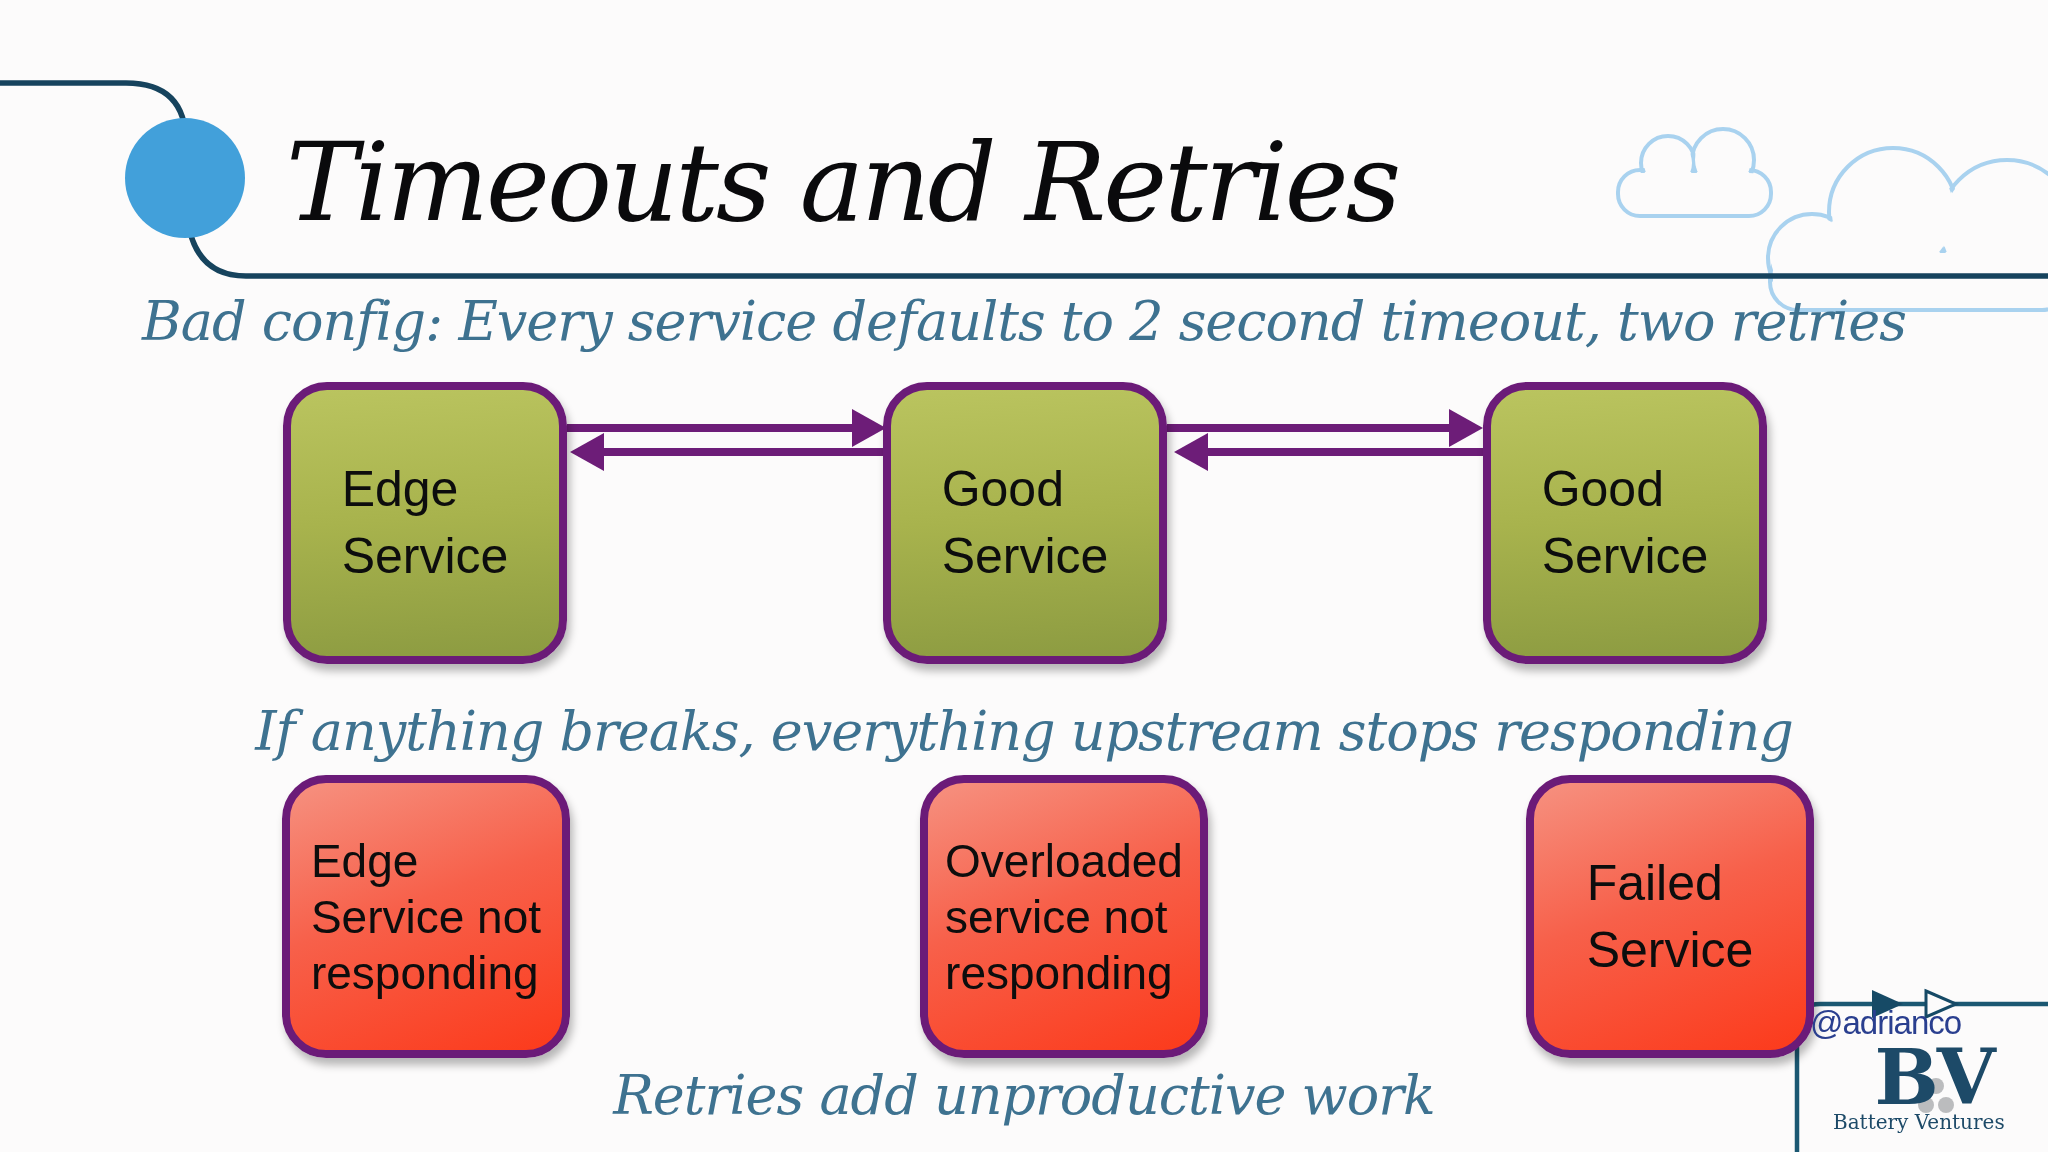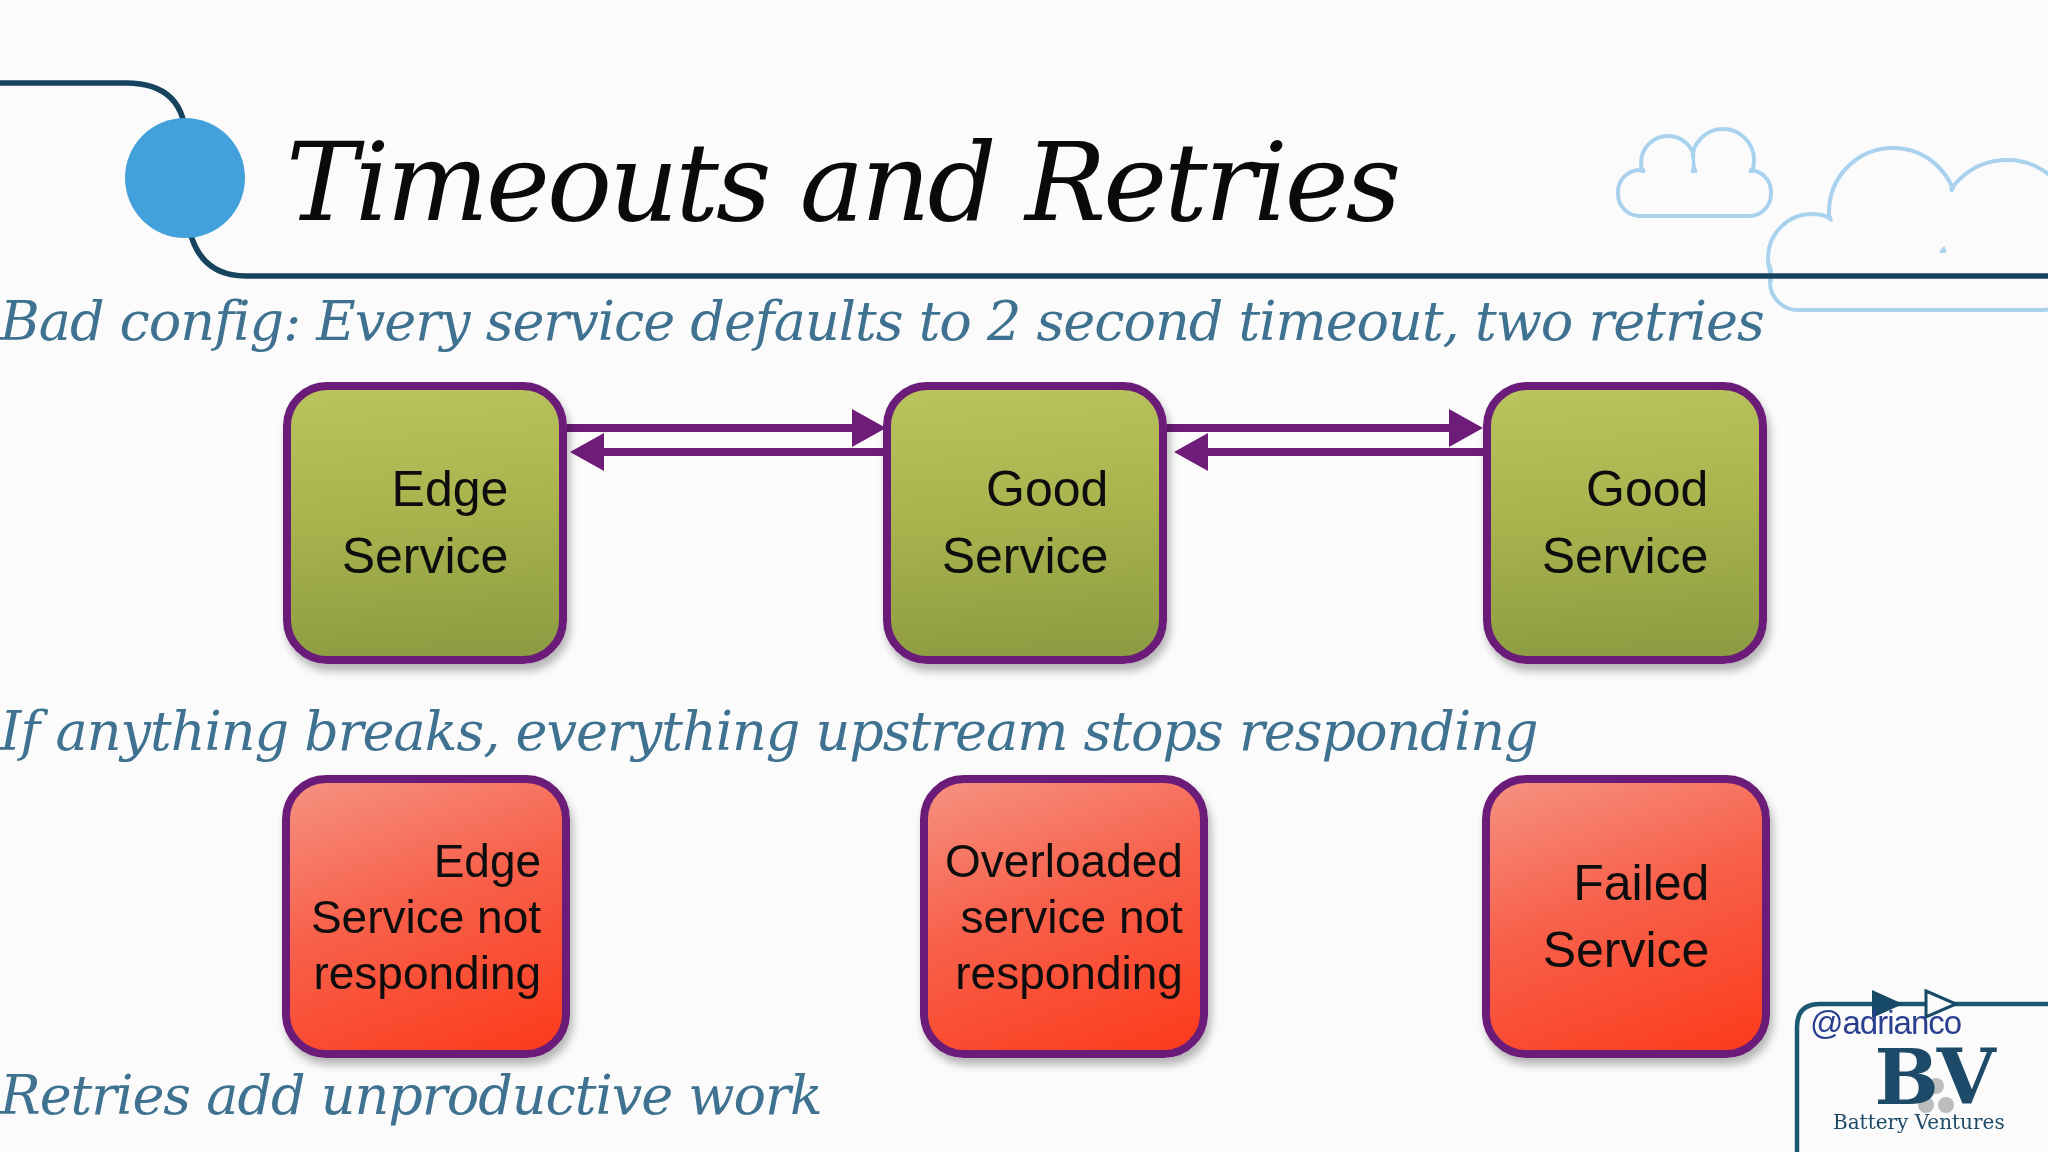--- a/index.html
+++ b/index.html
@@ -9,46 +9,46 @@
   }
   #decor{position:absolute;left:0;top:0;z-index:1;}
   .txt{position:absolute;z-index:3;}
   #page-title{
     left:286px;top:126px;width:1200px;
     font-family:"DejaVu Serif","Liberation Serif",serif;
     font-style:italic;font-size:108px;line-height:1.05;
     letter-spacing:-3px;color:#0a0a0c;white-space:nowrap;
   }
   .caption{
-    left:0;width:2048px;
+    left:0;width:2048px;text-align:center;
     font-family:"DejaVu Serif","Liberation Serif",serif;
     font-style:italic;font-size:54px;letter-spacing:-1px;
     color:#3e7290;white-space:nowrap;
   }
   #caption-top{top:290px;}
   #caption-middle{top:700px;}
   #caption-bottom{top:1064px;}
   .service-box{
     position:absolute;z-index:2;box-sizing:border-box;
     border:8px solid #6b1b78;border-radius:44px;
     display:flex;align-items:center;justify-content:center;
-    text-align:right;color:#0d0d0d;white-space:pre-line;
+    text-align:left;color:#0d0d0d;white-space:pre-line;
     box-shadow:3px 7px 9px rgba(0,0,0,0.28);
   }
   .good{
     top:382px;width:284px;height:282px;
     background:linear-gradient(176deg,#bac45f 0%,#a8b34d 48%,#8c9b41 100%);
     font-size:50px;line-height:67px;
   }
   .failed{
     top:775px;width:288px;height:283px;
     background:linear-gradient(160deg,#f69180 0%,#f7604a 45%,#fc3a1b 100%);
   }
   .failed.three-line{font-size:46px;line-height:56px;}
-  .failed.two-line{font-size:50px;line-height:67px;}
+  .failed.two-line{font-size:50px;line-height:67px;margin-left:44px;}
   #good-1{left:283px;} #good-2{left:883px;} #good-3{left:1483px;}
   #failed-1{left:282px;} #failed-2{left:920px;} #failed-3{left:1482px;}
   #footer-handle{
     left:1810px;top:1004px;width:220px;
     font-size:33px;color:#2a3f8f;letter-spacing:-1px;
   }
   #footer-logo{
     left:1834px;top:1040px;width:200px;
     font-family:"DejaVu Serif","Liberation Serif",serif;
     font-weight:bold;font-size:76px;line-height:1;

